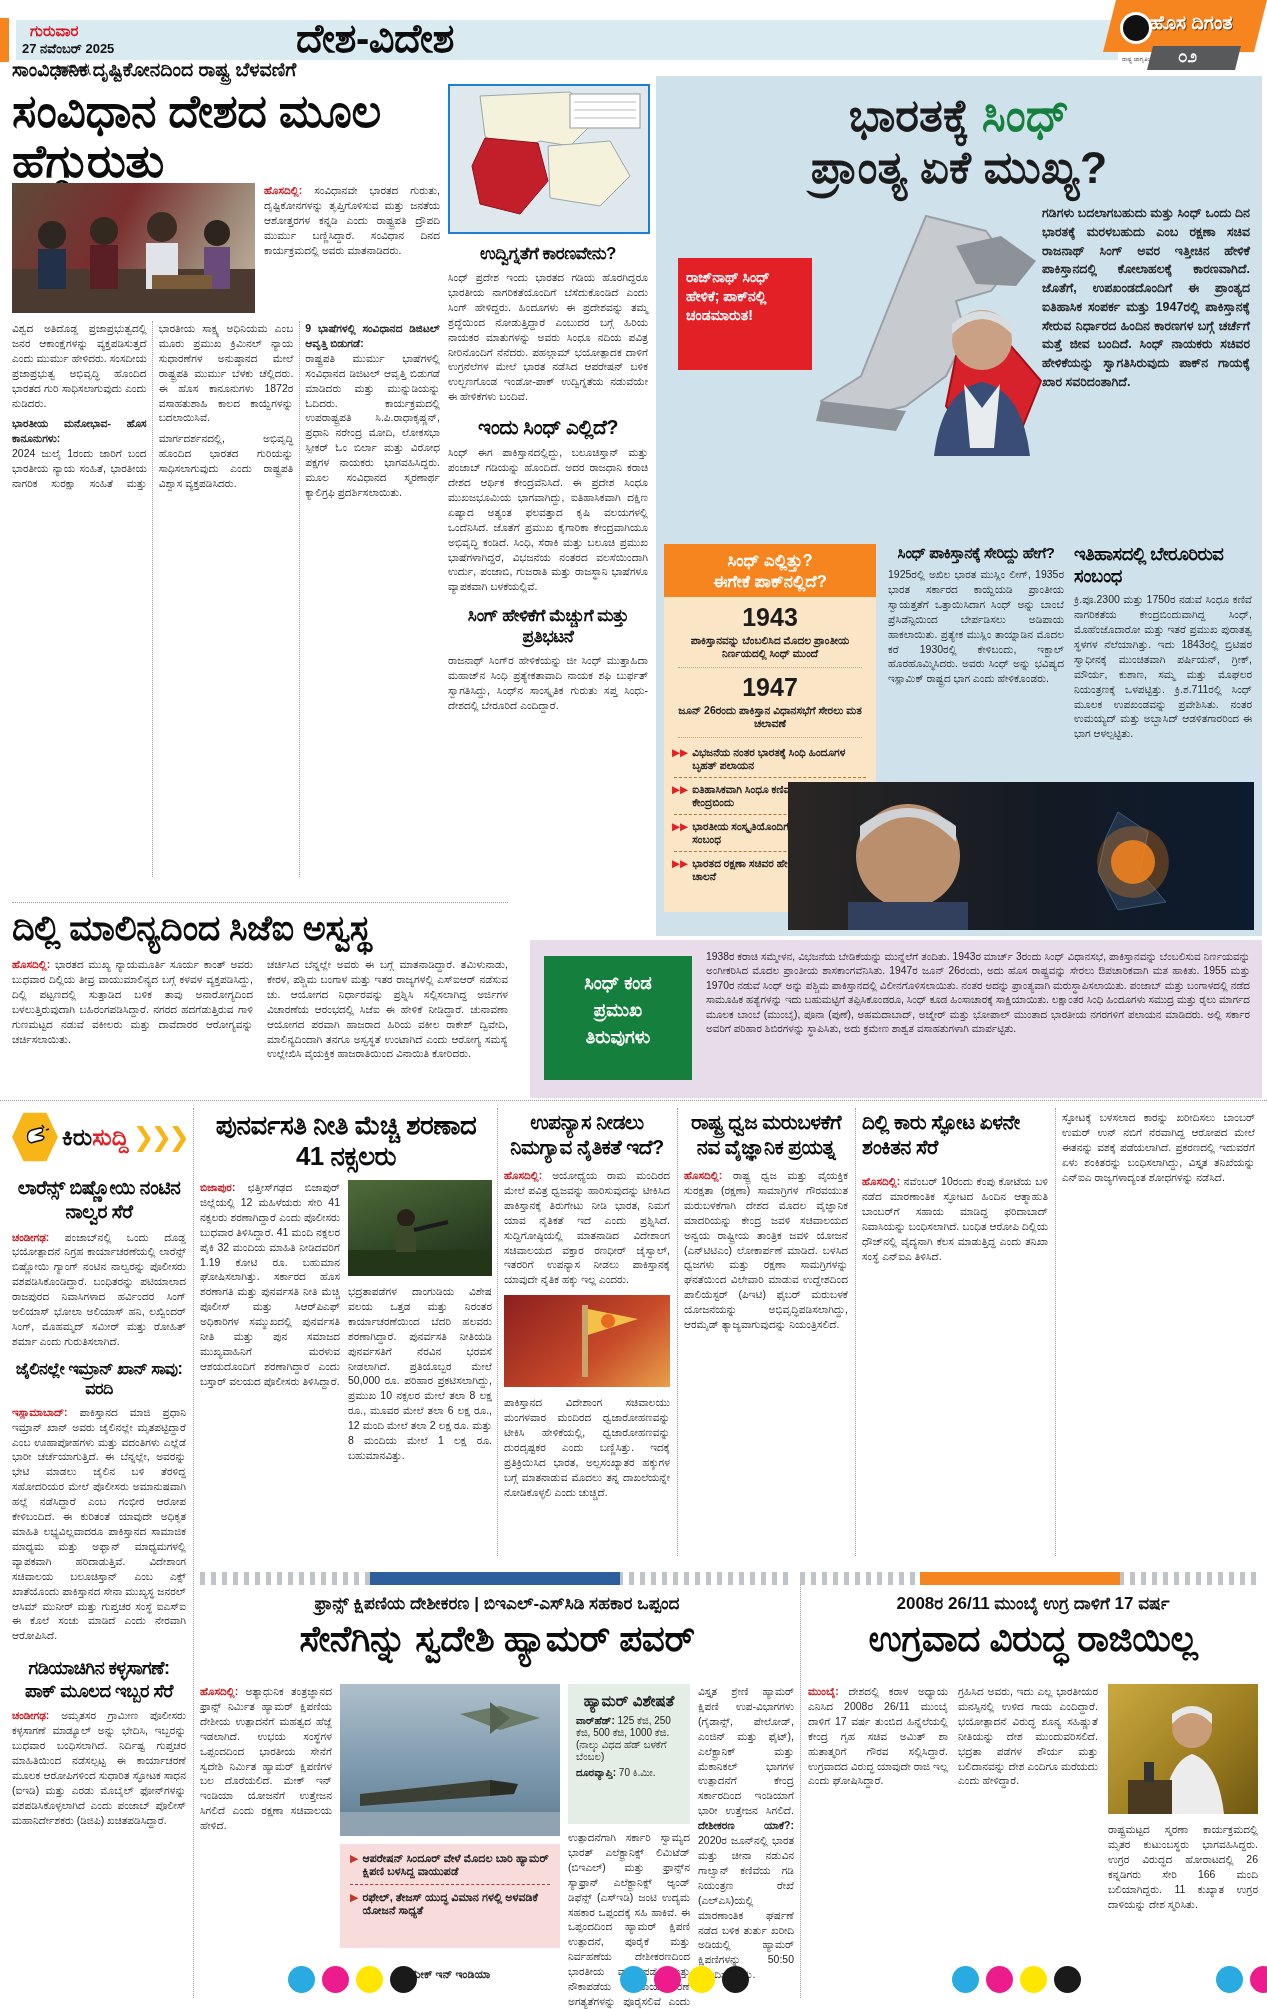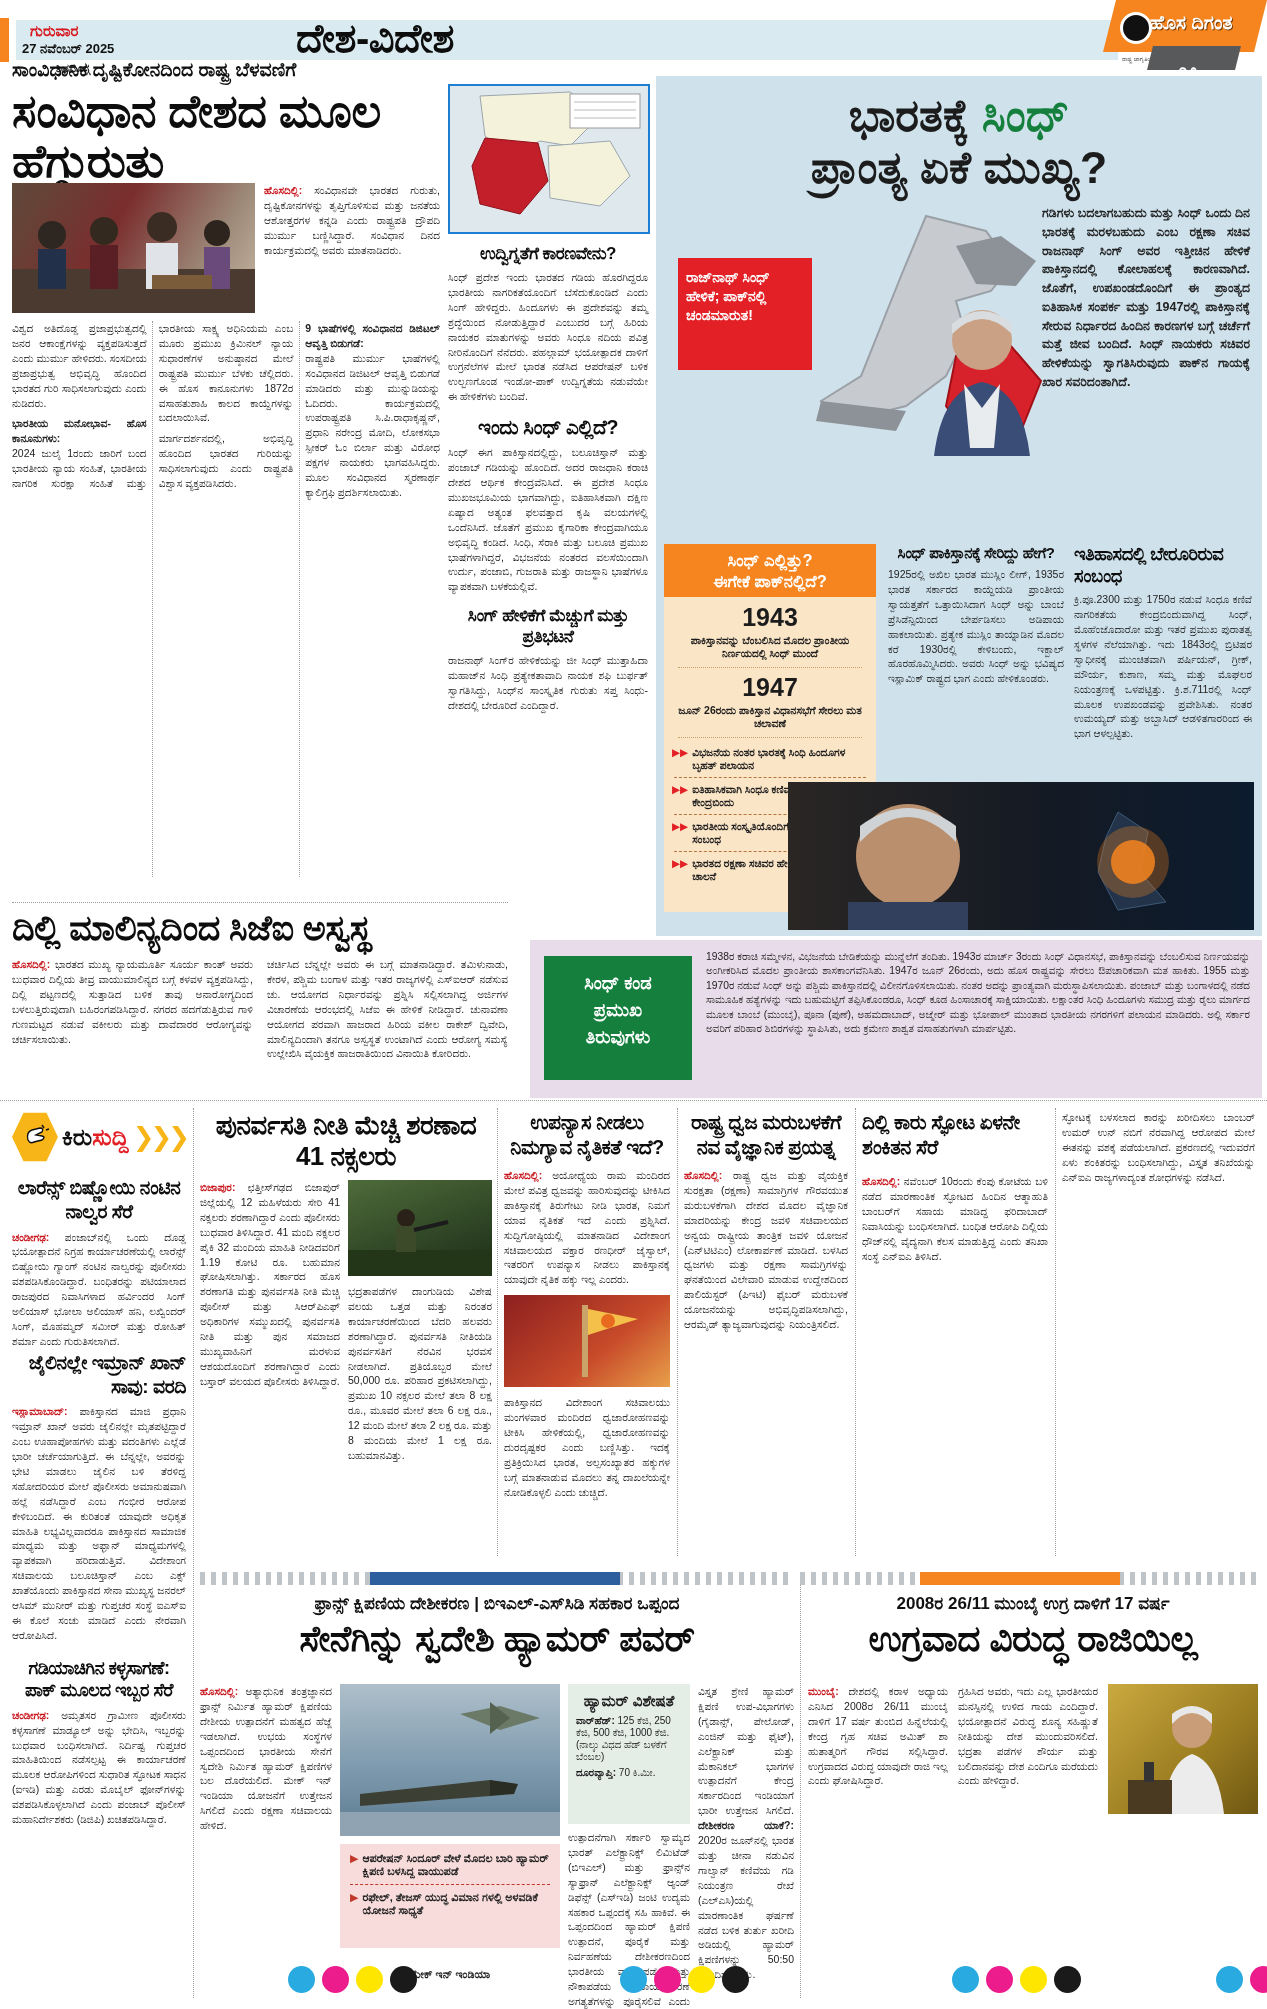--- a/index.html
+++ b/index.html
@@ -31,21 +31,21 @@
     <div class="abs" style="left:0;top:18px;width:9px;height:44px;background:#f6851f;"></div>
     <div class="abs" style="left:30px;top:22px;font-size:15px;font-weight:bold;color:#d7151d;">ಗುರುವಾರ</div>
     <div class="abs" style="left:22px;top:41px;font-size:13px;font-weight:bold;color:#111;">27 ನವೆಂಬರ್ 2025</div>
     <div class="abs" style="left:56px;top:62px;font-size:11px;color:#222;font-weight:bold;">ಶಿವಮೊಗ್ಗ</div>
     <div class="abs headline" style="left:296px;top:16px;width:460px;font-size:40px;text-align:left;">ದೇಶ-ವಿದೇಶ</div>
     <div class="abs" style="left:1116px;top:0;width:151px;height:52px;background:#f6851f;transform:skewX(-14deg);transform-origin:top left;"></div>
     <div class="abs" style="left:1120px;top:12px;width:26px;height:26px;border-radius:50%;background:#111;border:3px solid #fff;"></div>
     <div class="abs" style="left:1150px;top:12px;width:115px;font-size:19px;font-weight:bold;color:#fff;text-shadow:1px 1px 0 #7a3c00;">ಹೊಸ ದಿಗಂತ</div>
     <div class="abs" style="left:1122px;top:56px;width:90px;font-size:6px;color:#333;">ರಾಷ್ಟ್ರ ಜಾಗೃತಿಯ ದೈನಿಕ</div>
     <div class="abs" style="left:1150px;top:46px;width:88px;height:24px;background:#58595b;transform:skewX(-14deg);"></div>
-    <div class="abs" style="left:1178px;top:47px;font-size:17px;font-weight:bold;color:#fff;margin-top:14px;">೦೨</div>
+    <div class="abs" style="left:1178px;top:47px;font-size:17px;font-weight:bold;color:#fff;">೦೨</div>
   </div>
 
   <div class="abs" style="left:12px;top:59px;width:428px;height:818px;">
     <div class="kicker" style="font-size:19px;">ಸಾಂವಿಧಾನಿಕ ದೃಷ್ಟಿಕೋನದಿಂದ ರಾಷ್ಟ್ರ ಬೆಳವಣಿಗೆ</div>
     <div class="headline" style="font-size:46px;line-height:1.08;margin-top:6px;width:420px;">ಸಂವಿಧಾನ ದೇಶದ ಮೂಲ ಹೆಗ್ಗುರುತು</div>
     <div class="abs photo" style="left:0;top:124px;width:243px;height:130px;background:linear-gradient(120deg,#5e4a3a 0%,#7a2e2e 40%,#9c8877 75%,#c9b9a6 100%);">
       <svg width="243" height="130">
         <rect x="0" y="86" width="243" height="44" fill="#4a3a30"></rect>
         <circle cx="40" cy="52" r="14" fill="#2e2620"></circle>
           <rect x="26" y="66" width="28" height="40" fill="#22304a"></rect>
@@ -212,21 +212,21 @@
       <div style="font-size:23px;font-weight:bold;">
         <span style="color:#111;">ಕಿರು</span><span style="color:#e32025;">ಸುದ್ದಿ</span>
       </div>
       <span style="color:#f7b517;font-size:26px;font-weight:bold;letter-spacing:-4px;">❯❯❯</span>
     </div>
     <div class="center headline" style="font-size:19px;line-height:1.25;margin-top:12px;">ಲಾರೆನ್ಸ್ ಬಿಷ್ಣೋಯಿ ನಂಟಿನ ನಾಲ್ವರ ಸೆರೆ</div>
     <div class="body-txt just" style="margin-top:6px;">
       <b class="dateline">ಚಂಡೀಗಢ:</b>
       <span>ಪಂಜಾಬ್‌ನಲ್ಲಿ ಒಂದು ದೊಡ್ಡ ಭಯೋತ್ಪಾದನೆ ನಿಗ್ರಹ ಕಾರ್ಯಾಚರಣೆಯಲ್ಲಿ ಲಾರೆನ್ಸ್ ಬಿಷ್ಣೋಯಿ ಗ್ಯಾಂಗ್ ನಂಟಿನ ನಾಲ್ವರನ್ನು ಪೊಲೀಸರು ವಶಪಡಿಸಿಕೊಂಡಿದ್ದಾರೆ. ಬಂಧಿತರನ್ನು ಪಟಿಯಾಲಾದ ರಾಜಪುರದ ನಿವಾಸಿಗಳಾದ ಹರ್ವಿಂದರ ಸಿಂಗ್ ಅಲಿಯಾಸ್ ಭೋಲಾ ಅಲಿಯಾಸ್ ಹನಿ, ಲಖ್ವಿಂದರ್ ಸಿಂಗ್, ಮೊಹಮ್ಮದ್ ಸಮೀರ್ ಮತ್ತು ರೋಹಿತ್ ಶರ್ಮಾ ಎಂದು ಗುರುತಿಸಲಾಗಿದೆ.</span>
     </div>
-    <div class="center headline" style="font-size:19px;line-height:1.25;margin-top:2px;text-align:right;">ಜೈಲಿನಲ್ಲೇ ಇಮ್ರಾನ್ ಖಾನ್ ಸಾವು: ವರದಿ</div>
+    <div class="center headline" style="font-size:16px;line-height:1.25;margin-top:10px;">ಜೈಲಿನಲ್ಲೇ ಇಮ್ರಾನ್ ಖಾನ್ ಸಾವು: ವರದಿ</div>
     <div class="body-txt just" style="margin-top:6px;">
       <b class="dateline">ಇಸ್ಲಾಮಾಬಾದ್:</b>
       <span>ಪಾಕಿಸ್ತಾನದ ಮಾಜಿ ಪ್ರಧಾನಿ ಇಮ್ರಾನ್ ಖಾನ್ ಅವರು ಜೈಲಿನಲ್ಲೇ ಮೃತಪಟ್ಟಿದ್ದಾರೆ ಎಂಬ ಊಹಾಪೋಹಗಳು ಮತ್ತು ವದಂತಿಗಳು ಎಲ್ಲೆಡೆ ಭಾರೀ ಚರ್ಚೆಯಾಗುತ್ತಿದೆ. ಈ ಬೆನ್ನಲ್ಲೇ, ಅವರನ್ನು ಭೇಟಿ ಮಾಡಲು ಜೈಲಿನ ಬಳಿ ತೆರಳಿದ್ದ ಸಹೋದರಿಯರ ಮೇಲೆ ಪೊಲೀಸರು ಅಮಾನುಷವಾಗಿ ಹಲ್ಲೆ ನಡೆಸಿದ್ದಾರೆ ಎಂಬ ಗಂಭೀರ ಆರೋಪ ಕೇಳಿಬಂದಿದೆ. ಈ ಕುರಿತಂತೆ ಯಾವುದೇ ಅಧಿಕೃತ ಮಾಹಿತಿ ಲಭ್ಯವಿಲ್ಲವಾದರೂ ಪಾಕಿಸ್ತಾನದ ಸಾಮಾಜಿಕ ಮಾಧ್ಯಮ ಮತ್ತು ಅಫ್ಘಾನ್ ಮಾಧ್ಯಮಗಳಲ್ಲಿ ವ್ಯಾಪಕವಾಗಿ ಹರಿದಾಡುತ್ತಿವೆ. ವಿದೇಶಾಂಗ ಸಚಿವಾಲಯ ಬಲೂಚಿಸ್ತಾನ್ ಎಂಬ ಎಕ್ಸ್ ಖಾತೆಯೊಂದು ಪಾಕಿಸ್ತಾನದ ಸೇನಾ ಮುಖ್ಯಸ್ಥ ಜನರಲ್ ಆಸಿಮ್ ಮುನೀರ್ ಮತ್ತು ಗುಪ್ತಚರ ಸಂಸ್ಥೆ ಐಎಸ್‌ಐ ಈ ಕೊಲೆ ಸಂಚು ಮಾಡಿದೆ ಎಂದು ನೇರವಾಗಿ ಆರೋಪಿಸಿದೆ.</span>
     </div>
     <div class="center headline" style="font-size:18px;line-height:1.25;margin-top:14px;">ಗಡಿಯಾಚಿಗಿನ ಕಳ್ಳಸಾಗಣೆ: ಪಾಕ್ ಮೂಲದ ಇಬ್ಬರ ಸೆರೆ</div>
     <div class="body-txt just" style="margin-top:6px;">
       <b class="dateline">ಚಂಡೀಗಢ:</b>
       <span>ಅಮೃತಸರ ಗ್ರಾಮೀಣ ಪೊಲೀಸರು ಕಳ್ಳಸಾಗಣೆ ಮಾಡ್ಯೂಲ್ ಅನ್ನು ಭೇದಿಸಿ, ಇಬ್ಬರನ್ನು ಬುಧವಾರ ಬಂಧಿಸಲಾಗಿದೆ. ನಿರ್ದಿಷ್ಟ ಗುಪ್ತಚರ ಮಾಹಿತಿಯಿಂದ ನಡೆಸಲ್ಪಟ್ಟ ಈ ಕಾರ್ಯಾಚರಣೆ ಮೂಲಕ ಆರೋಪಿಗಳಿಂದ ಸುಧಾರಿತ ಸ್ಫೋಟಕ ಸಾಧನ (ಐಇಡಿ) ಮತ್ತು ಎರಡು ಮೊಬೈಲ್ ಫೋನ್‌ಗಳನ್ನು ವಶಪಡಿಸಿಕೊಳ್ಳಲಾಗಿದೆ ಎಂದು ಪಂಜಾಬ್ ಪೊಲೀಸ್ ಮಹಾನಿರ್ದೇಶಕರು (ಡಿಜಿಪಿ) ಖಚಿತಪಡಿಸಿದ್ದಾರೆ.</span>
     </div>
   </div>
@@ -344,20 +344,21 @@
     <div class="abs body-txt just" style="left:150px;top:112px;width:140px;height:310px;">ಗ್ರಹಿಸಿದ ಅವರು, ಇದು ಎಲ್ಲ ಭಾರತೀಯರ ಮನಸ್ಸಿನಲ್ಲಿ ಉಳಿದ ಗಾಯ ಎಂದಿದ್ದಾರೆ. ಭಯೋತ್ಪಾದನೆ ವಿರುದ್ಧ ಶೂನ್ಯ ಸಹಿಷ್ಣುತೆ ನೀತಿಯನ್ನು ದೇಶ ಮುಂದುವರಿಸಲಿದೆ. ಭದ್ರತಾ ಪಡೆಗಳ ಶೌರ್ಯ ಮತ್ತು ಬಲಿದಾನವನ್ನು ದೇಶ ಎಂದಿಗೂ ಮರೆಯದು ಎಂದು ಹೇಳಿದ್ದಾರೆ.</div>
     <div class="abs photo" style="left:300px;top:112px;width:150px;height:130px;background:linear-gradient(135deg,#caa93f,#9a7c20 60%,#6f5712);">
       <svg width="150" height="130">
         <circle cx="84" cy="44" r="20" fill="#c89d78"></circle>
         <path d="M64 40 Q84 18 104 40 L104 30 Q84 14 64 30 Z" fill="#e8e8e8"></path>
         <path d="M54 130 Q60 78 84 70 Q110 78 116 130 Z" fill="#ececec"></path>
         <rect x="20" y="96" width="44" height="34" fill="#4a3a22"></rect>
         <rect x="36" y="78" width="10" height="20" fill="#333"></rect>
       </svg>
     </div>
+    <div class="abs body-txt just" style="left:300px;top:250px;width:150px;height:172px;">ರಾಷ್ಟ್ರಮಟ್ಟದ ಸ್ಮರಣಾ ಕಾರ್ಯಕ್ರಮದಲ್ಲಿ ಮೃತರ ಕುಟುಂಬಸ್ಥರು ಭಾಗವಹಿಸಿದ್ದರು. ಉಗ್ರರ ವಿರುದ್ಧದ ಹೋರಾಟದಲ್ಲಿ 26 ಕನ್ನಡಿಗರು ಸೇರಿ 166 ಮಂದಿ ಬಲಿಯಾಗಿದ್ದರು. 11 ಕುಖ್ಯಾತ ಉಗ್ರರ ದಾಳಿಯನ್ನು ದೇಶ ಸ್ಮರಿಸಿತು.</div>
   </div>
 
   <div class="abs dotgrp" style="left:288px;top:1966px;">
       <span style="background: rgb(41, 171, 226);"></span>
       <span style="background: rgb(236, 28, 141);"></span>
       <span style="background: rgb(255, 230, 0);"></span>
       <span style="background: rgb(26, 26, 26);"></span>
     </div>
   <div class="abs dotgrp" style="left:620px;top:1966px;">
       <span style="background: rgb(41, 171, 226);"></span>

